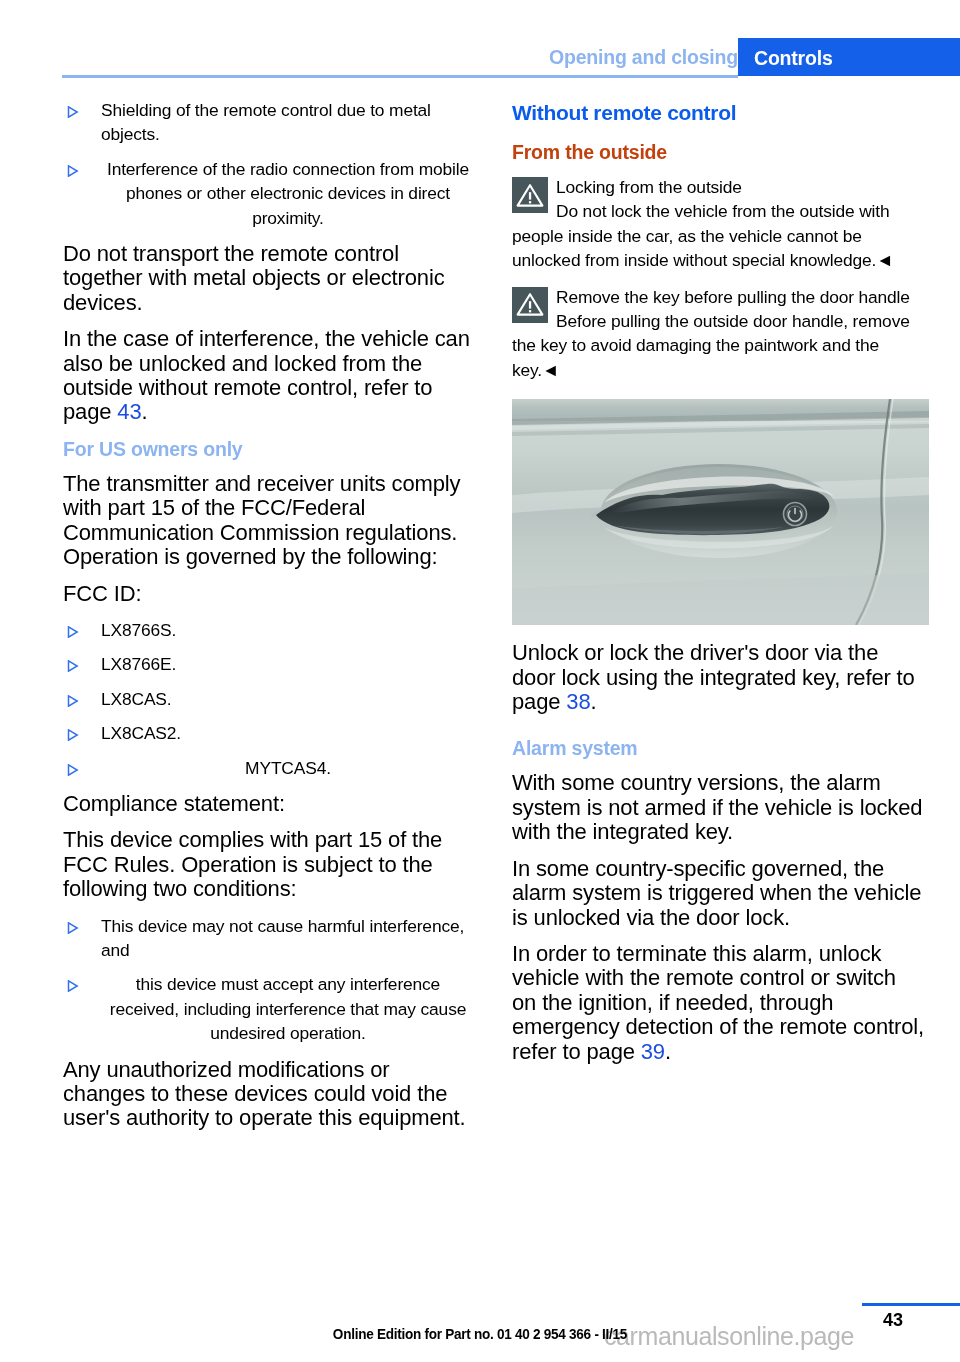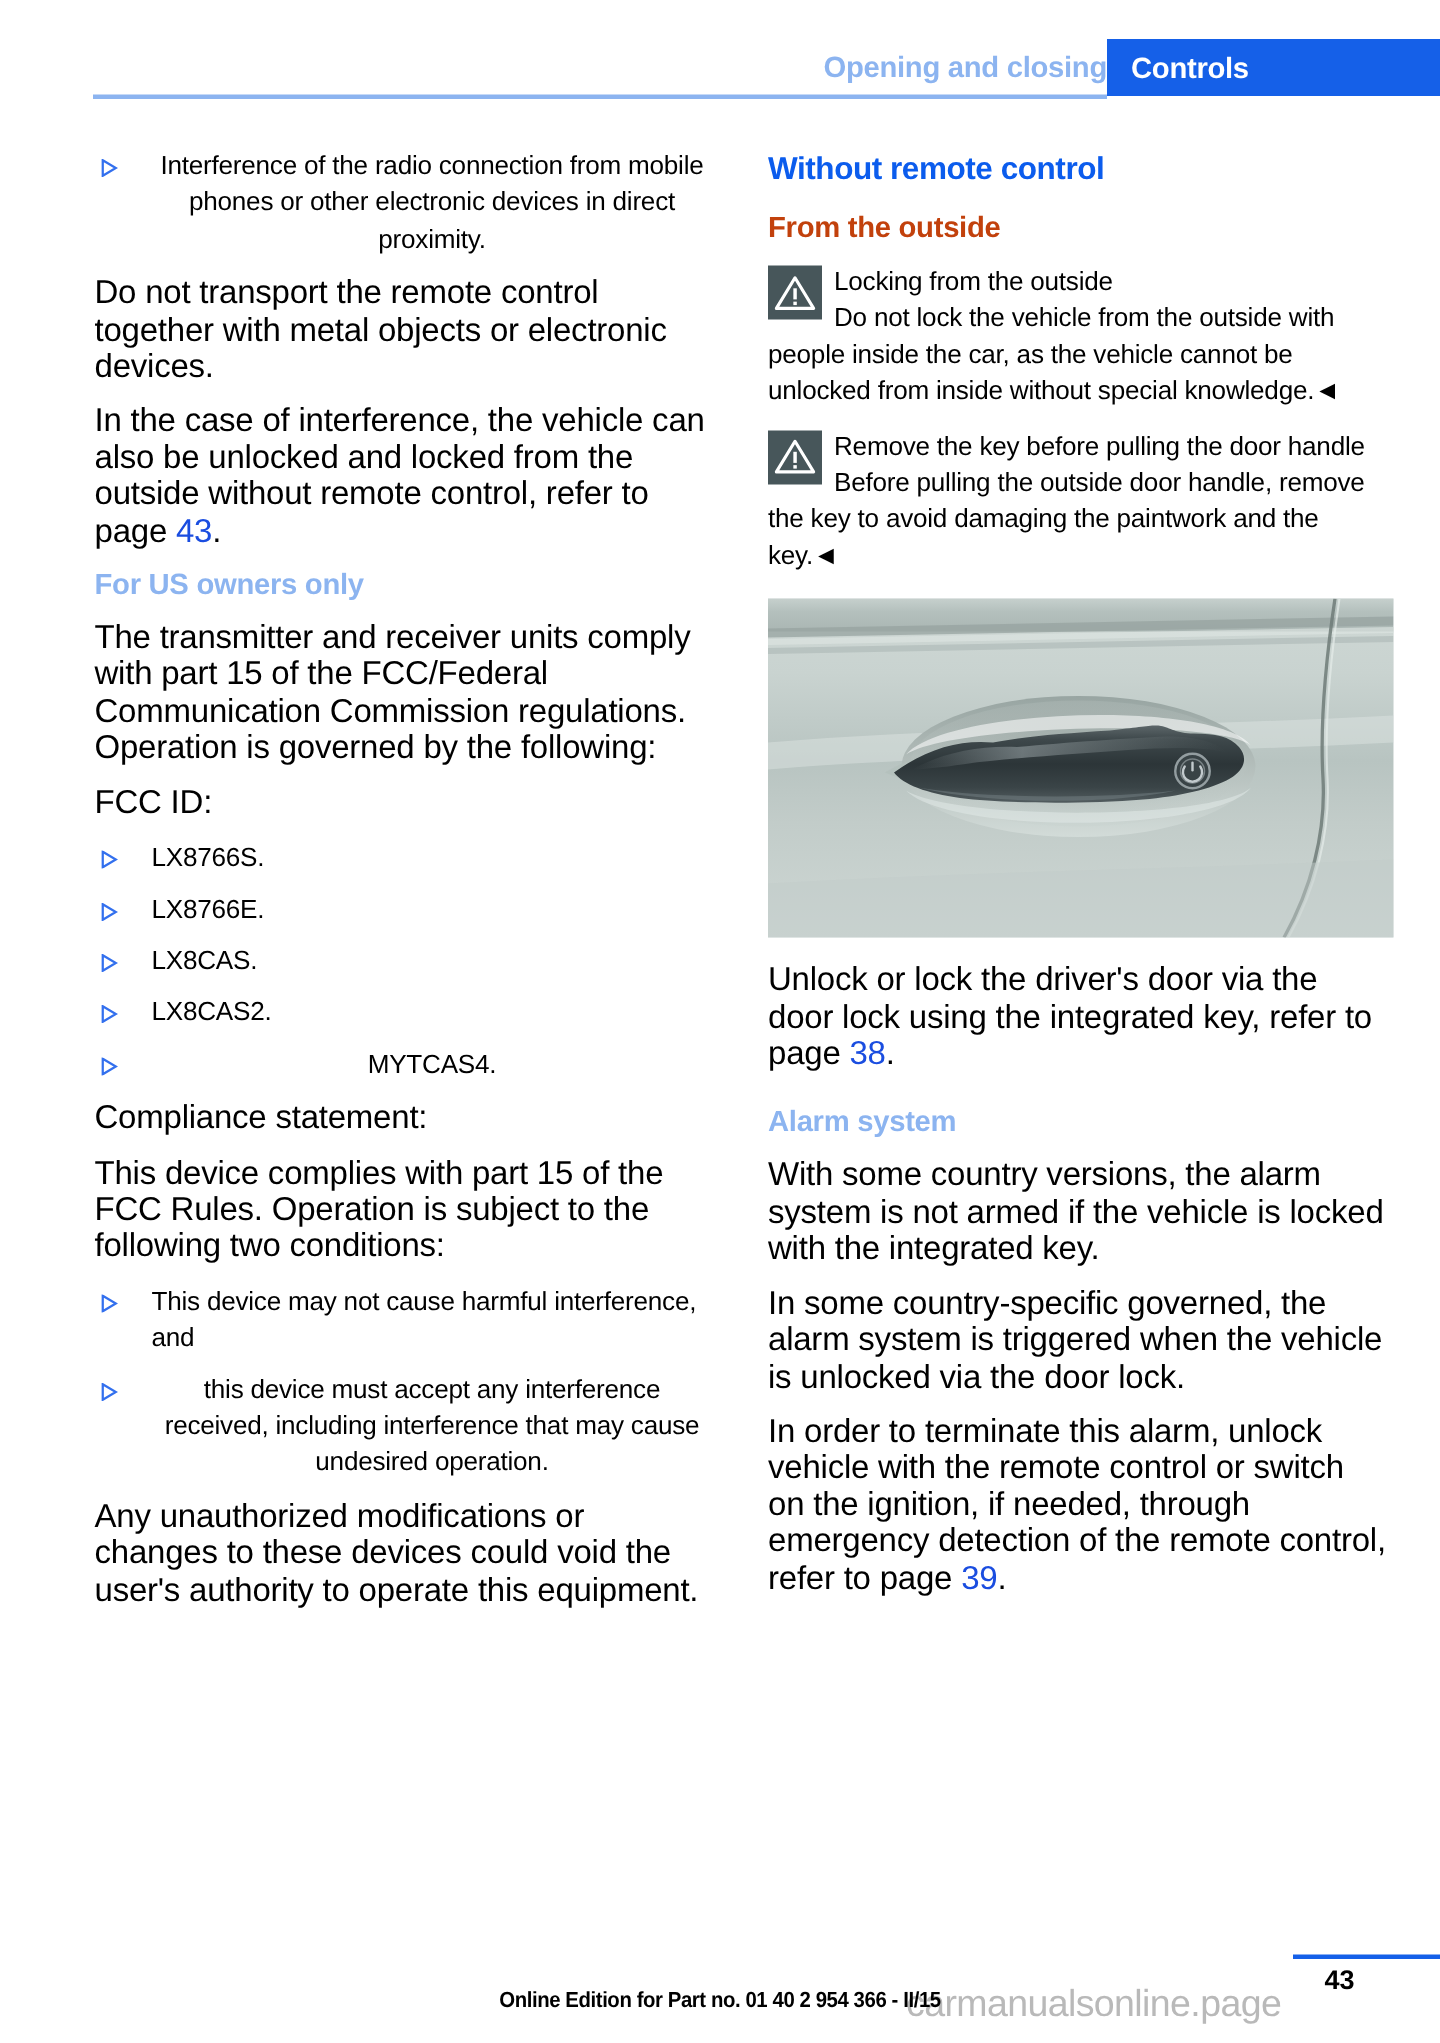--- a/index.html
+++ b/index.html
@@ -11,21 +11,21 @@
     width: 960px; height: 1362px;
     position: relative;
     font-family: "Liberation Sans", sans-serif;
     color: #000000;
     overflow: hidden;
   }
 
   
   #header {
     position: absolute;
-    left: 0; top: 4px; width: 960px; height: 80px;
+    left: 0; top: 16px; width: 960px; height: 80px;
   }
   #header-chapter {
     position: absolute;
     right: 222px; top: 30px;
     font-size: 19.5px;
     font-weight: bold;
     color: #8cb4f0;
     letter-spacing: -0.2px;
     white-space: nowrap;
   }
@@ -189,20 +189,28 @@
   <div id="header-chapter">Opening and closing</div>
   <div id="header-section-box">
     <div id="header-section-label">Controls</div>
   </div>
   <div id="header-rule"></div>
 </div>
 
 <div class="column" id="col-left">
 
   <ul class="bullets">
+    <li>
+      <span class="tri">
+        <svg width="12" height="12" viewBox="0 0 12 12">
+            <path d="M1.5 0.8 L10.2 6 L1.5 11.2 Z" fill="none" stroke="#3370ee" stroke-width="1.5"></path>
+          </svg>
+      </span>
+      <span>Shielding of the remote control due to metal objects.</span>
+    </li>
     <li>
       <span class="tri">
         <svg width="12" height="12" viewBox="0 0 12 12">
             <path d="M1.5 0.8 L10.2 6 L1.5 11.2 Z" fill="none" stroke="#3370ee" stroke-width="1.5"></path>
           </svg>
       </span>
       <span>Interference of the radio connection from mobile phones or other electronic devices in direct proximity.</span>
     </li>
   </ul>
 

